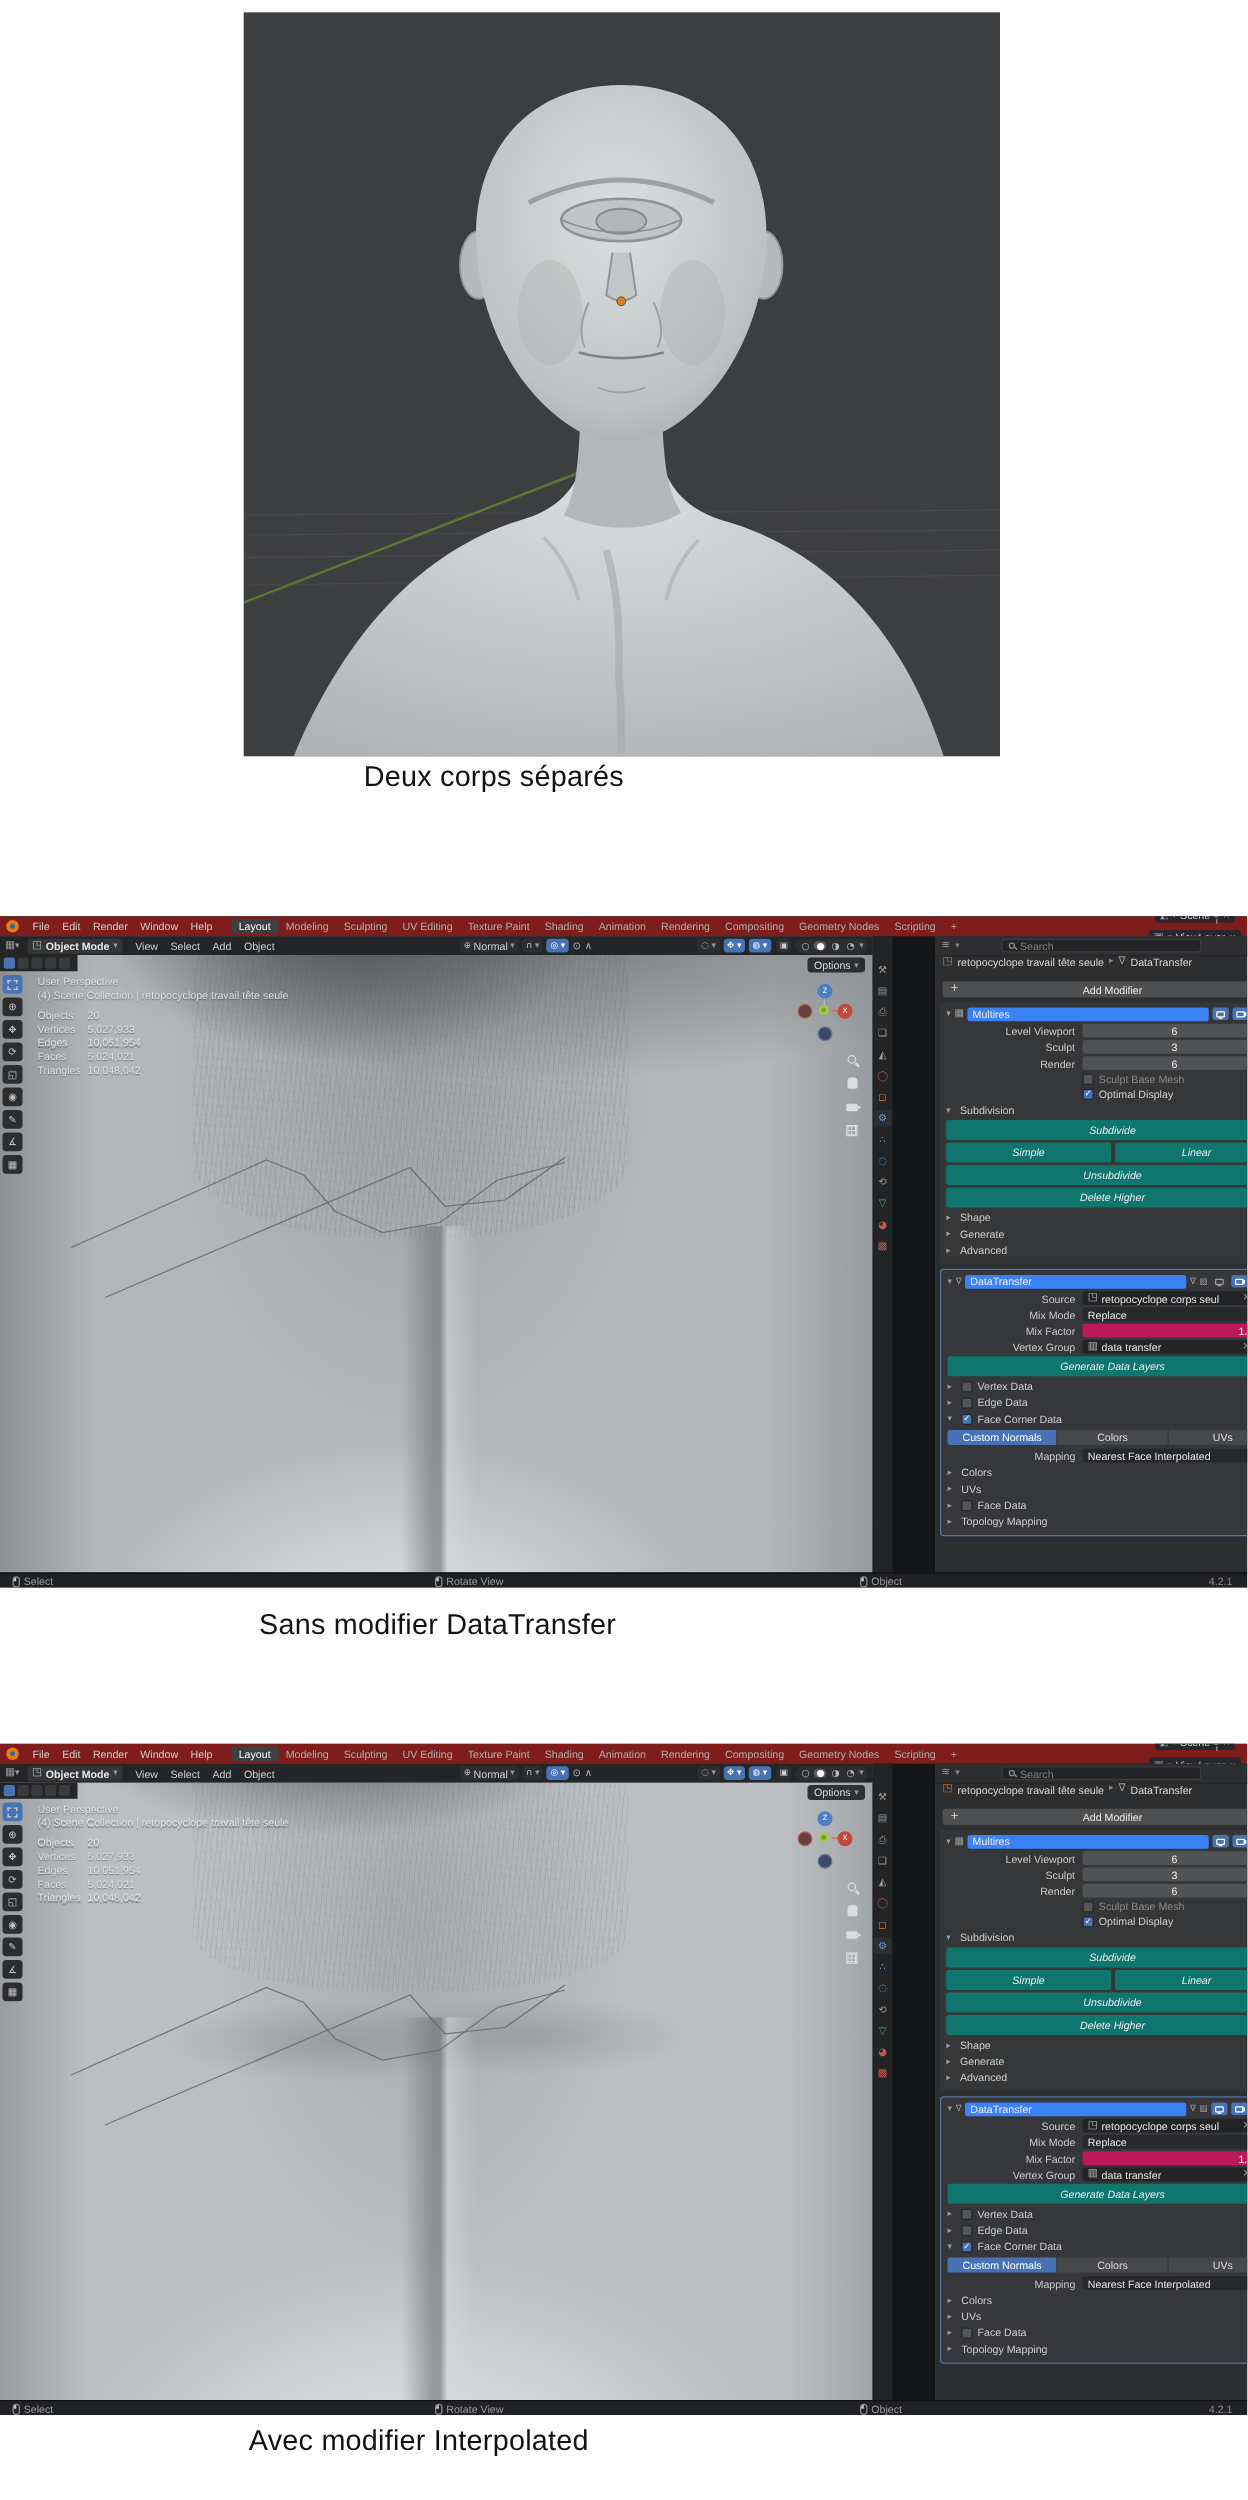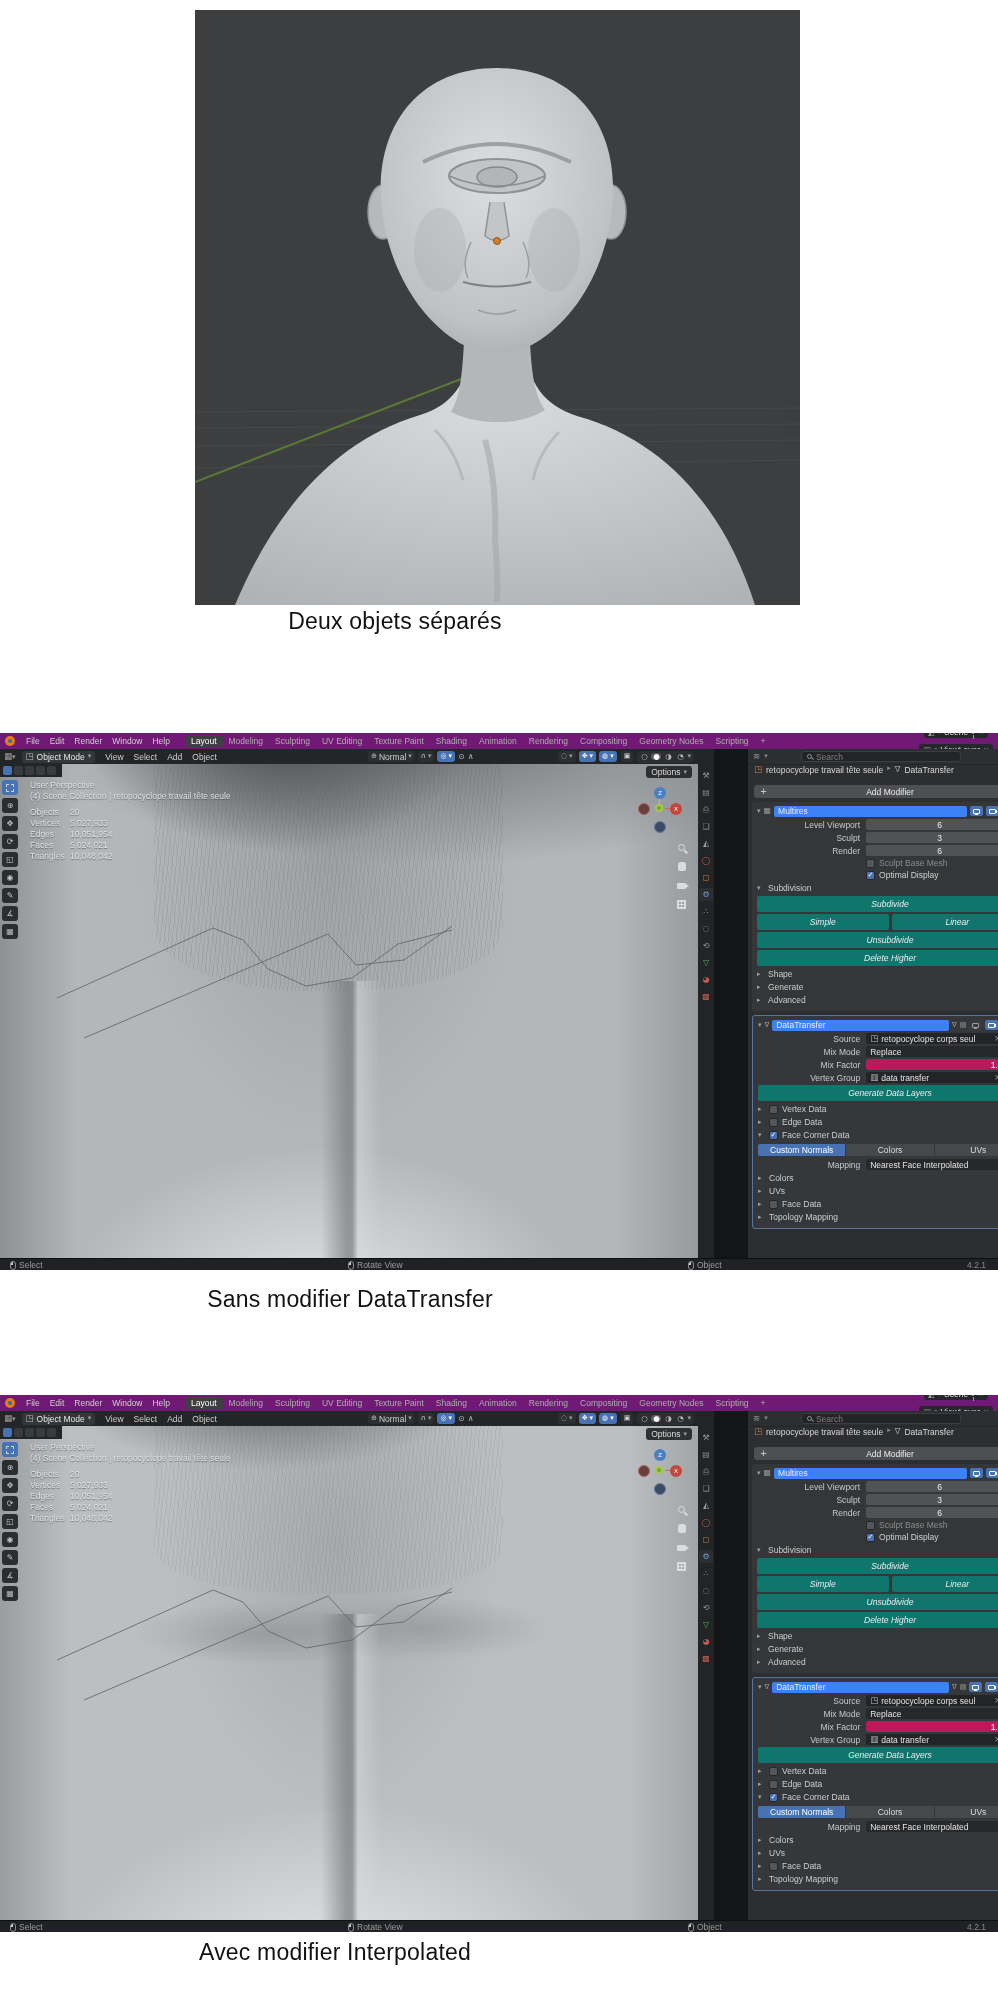--- a/index.html
+++ b/index.html
@@ -12,21 +12,21 @@
   
   .fig1{position:absolute;left:195px;top:10px;width:605px;height:595px;background:#3d3e40;}
   .fig1 svg{display:block;}
 
   
   .shot{position:absolute;left:0;width:998px;height:537px;background:#141517;
         font-size:8.5px;color:#cfcfcf;overflow:hidden;}
   .shot *{box-sizing:border-box;}
 
   
-  .topbar{position:absolute;left:0;top:0;right:0;height:16px;background:#701a75;
+  .topbar{position:absolute;left:0;top:0;right:0;height:16px;background:#7f1d1d;
           display:flex;align-items:center;padding:0 5px;white-space:nowrap;}
   .blogo{width:10px;height:10px;border-radius:50%;background:#e87d0d;position:relative;margin-right:6px;flex:0 0 auto;}
   .blogo::before{content:"";position:absolute;left:3px;top:3px;width:4px;height:4px;border-radius:50%;background:#2b6fa8;}
   .menu-item{padding:0 5px;color:#cfcfcf;}
   .wstabs{display:flex;margin-left:10px;}
   .wstab{padding:1px 6px;border-radius:3px;color:#aeaeae;}
   .wstab.active{background:#3e3f41;color:#fff;}
   .tb-right{margin-left:auto;display:flex;gap:6px;align-items:center;flex-direction:column;}
   .chip{display:flex;align-items:center;gap:3px;background:#26272a;border-radius:3px;height:12px;padding:0 4px;color:#ddd;}
   .chip .mini{color:#9a9a9a;font-size:7px;}
@@ -44,21 +44,21 @@
   .i-mag::after{content:"";position:absolute;width:3px;height:1px;background:#909090;right:-3px;bottom:-1px;transform:rotate(45deg);}
   .i-pin{width:4px;height:4px;border:1px solid #9a9a9a;border-radius:50%;position:relative;display:inline-block;}
   .i-pin::after{content:"";position:absolute;left:1px;top:4px;width:1px;height:4px;background:#9a9a9a;}
 
   
   .viewport{position:absolute;left:0;top:16px;width:698px;height:509px;background:#6e7174;}
   .vp-header{position:absolute;left:0;top:0;right:0;height:15px;background:#242527;
              display:flex;align-items:center;padding:0 4px;gap:6px;z-index:5;}
   .vp-menus{display:flex;gap:2px;}
   .vp-menus span{padding:0 4px;}
-  .modechip{display:flex;align-items:center;gap:3px;background:#343638;border-radius:3px;height:12px;padding:0 4px;color:#e8e8e8;}
+  .modechip{display:flex;align-items:center;gap:3px;background:#343638;border-radius:3px;height:12px;padding:0 4px;color:#e8e8e8;font-weight:bold;}
   .cluster{position:absolute;display:flex;gap:3px;align-items:center;height:15px;}
   .hbtn{display:flex;align-items:center;gap:2px;background:#2d2e30;border-radius:3px;height:11px;padding:0 3px;color:#cfcfcf;}
   .hbtn.on{background:#4772b3;color:#fff;}
   .shadepill{display:flex;align-items:center;background:#2d2e30;border-radius:6px;height:12px;padding:0 3px;gap:2px;font-size:7.5px;}
   .shadepill .sph{width:10px;text-align:center;color:#bbb;}
   .shadepill .sph.on{background:#5b5d60;border-radius:5px;color:#fff;}
 
   .tool-settings{position:absolute;left:0;top:15px;width:62px;height:13px;background:#242527;
                  display:flex;align-items:center;gap:2px;padding:0 3px;z-index:5;}
   .tsm{width:9px;height:9px;background:#3a3b3d;border-radius:2px;}
@@ -238,21 +238,21 @@
       <path d="M254,166 Q302,186 350,166" stroke="#8a8e90" stroke-width="1.5" fill="none"></path>
 
       <path d="M295,192 L290,226 Q302,235 314,226 L309,192" stroke="#8f9396" stroke-width="1.5" fill="#c3c6c7"></path>
       <circle cx="302" cy="231" r="3.5" fill="#d77f2a" stroke="#7c430f" stroke-width="0.8"></circle>
 
       <path d="M268,272 Q302,281 336,272" stroke="#7e8284" stroke-width="2" fill="none"></path>
       <path d="M276,232 Q266,254 273,268 M328,232 Q338,254 331,268" stroke="#9a9ea0" stroke-width="1.5" fill="none"></path>
       <path d="M283,300 Q302,308 321,300" stroke="#9a9ea0" stroke-width="1.5" fill="none"></path>
     </svg>
   </div>
-  <div class="caption" style="left:195px;top:608px;width:400px;text-align:center;">Deux objets séparés</div>
+  <div class="caption" style="left:195px;top:608px;width:400px;text-align:center;">Deux corps séparés</div>
 
   <div class="shot" style="top:733px;">
   <div class="shot-inner" style="position:absolute;inset:0;">
 
     <div class="topbar">
       <span class="blogo"></span>
       <span class="menu-item">File</span>
       <span class="menu-item">Edit</span>
       <span class="menu-item">Render</span>
       <span class="menu-item">Window</span>

